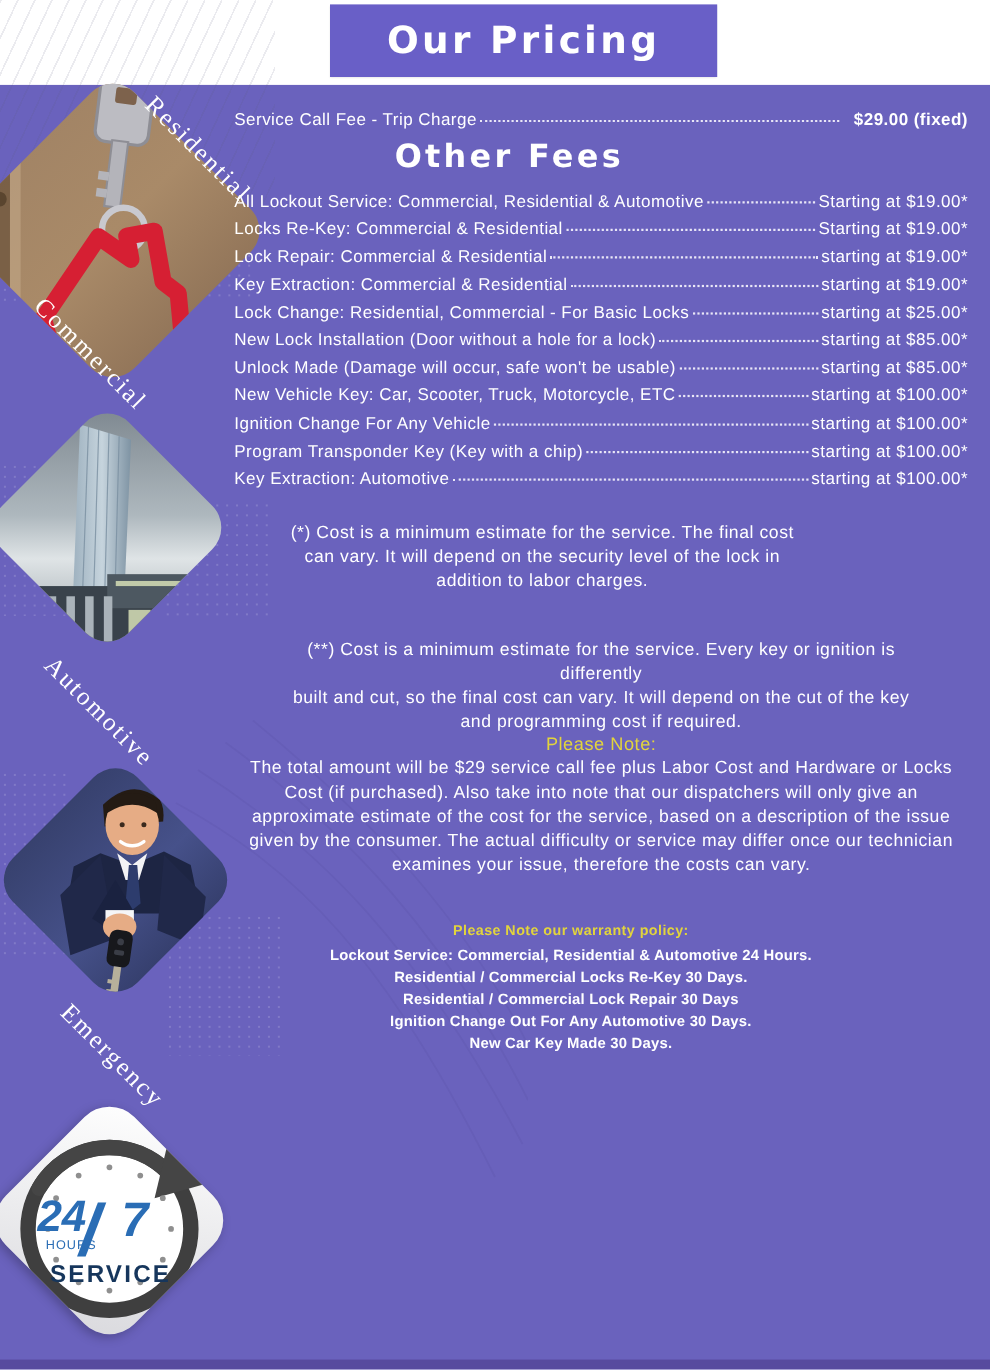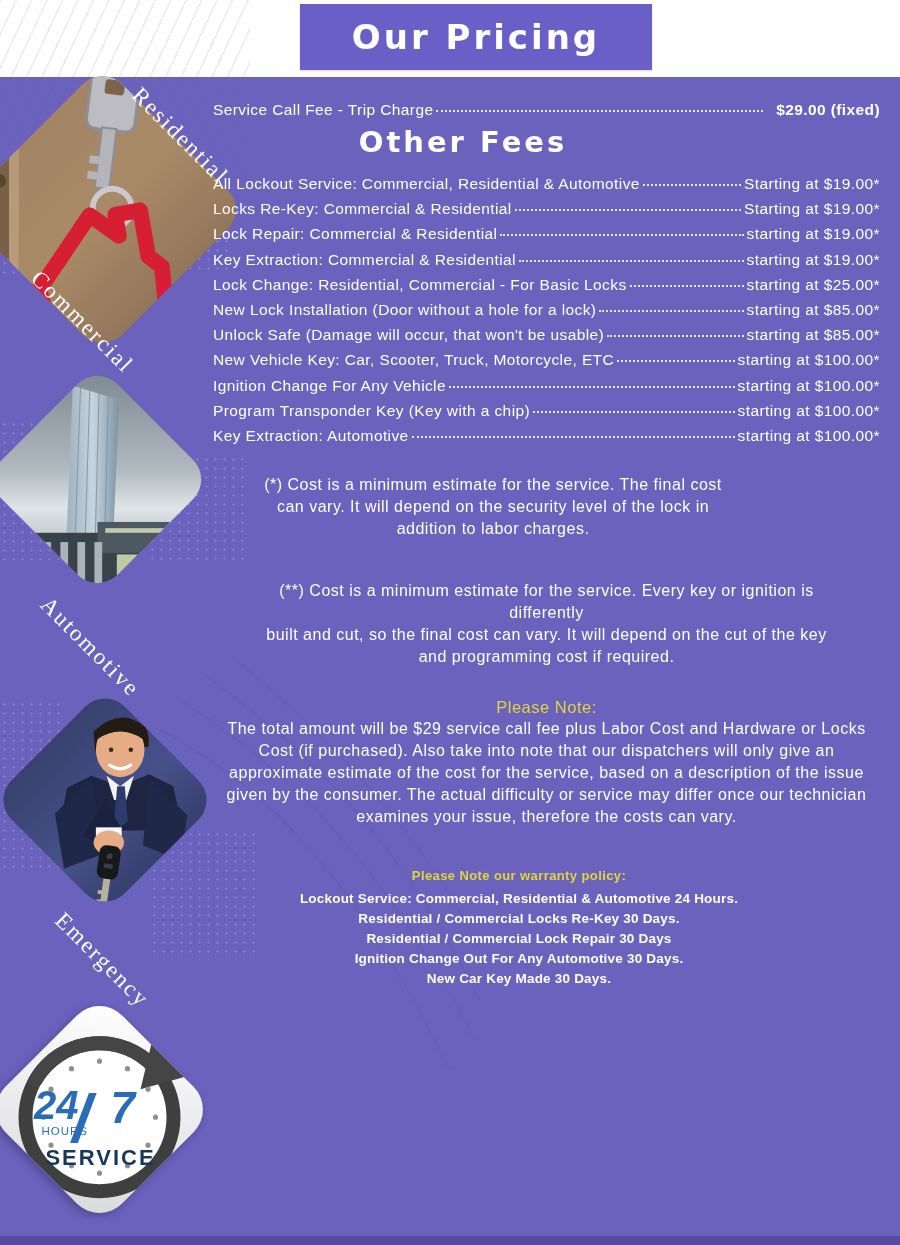--- a/index.html
+++ b/index.html
@@ -37,21 +37,21 @@
   .fee-list{margin-top:16px;}
   .dots{flex:1 1 auto;min-width:18px;border-bottom:2px dotted rgba(240,238,250,.95);
         margin:0 3px;transform:translateY(-3px);}
   .fee-price{letter-spacing:.4px;}
   .basic-row .fee-price{padding-left:10px;font-weight:bold;}
 
   .note{margin:0;color:#fff;text-align:center;font-size:16px;line-height:22px;
         letter-spacing:.5px;white-space:pre-line;}
   .star-note{margin-top:22px;width:560px;}
   .dstar-note{margin-top:40px;width:667px;}
-  .please-note{margin-top:30px;width:667px;}
+  .please-note{width:667px;}
   .pn-title{text-align:center;color:#e2d43c;font-size:16.5px;letter-spacing:.5px;}
   .pn-body{margin-top:1px;}
   .warranty{margin-top:40px;width:612px;}
   .w-title{text-align:center;color:#e2d43c;font-size:13px;font-weight:bold;letter-spacing:.4px;}
   .w-line{text-align:center;color:#fff;font-size:13.5px;font-weight:bold;line-height:20px;letter-spacing:.2px;}
   .w-lines{margin-top:6px;}
 
   
   .diamond{position:absolute;transform:rotate(45deg);overflow:hidden;border-radius:28px;}
   .d-inner{position:absolute;left:50%;top:50%;transform:translate(-50%,-50%) rotate(-45deg);}
@@ -288,21 +288,21 @@
           <span class="fee-price">starting at $25.00*</span>
         </div>
 
         <div class="fee-row">
           <span class="fee-label">New Lock Installation (Door without a hole for a lock)</span>
           <span class="dots"></span>
           <span class="fee-price">starting at $85.00*</span>
         </div>
 
         <div class="fee-row">
-          <span class="fee-label">Unlock Safe (Damage will occur, that won't be usable)</span>
+          <span class="fee-label">Unlock Made (Damage will occur, safe won't be usable)</span>
           <span class="dots"></span>
           <span class="fee-price">starting at $85.00*</span>
         </div>
 
         <div class="fee-row">
           <span class="fee-label">New Vehicle Key: Car, Scooter, Truck, Motorcycle, ETC</span>
           <span class="dots"></span>
           <span class="fee-price">starting at $100.00*</span>
         </div>
 

